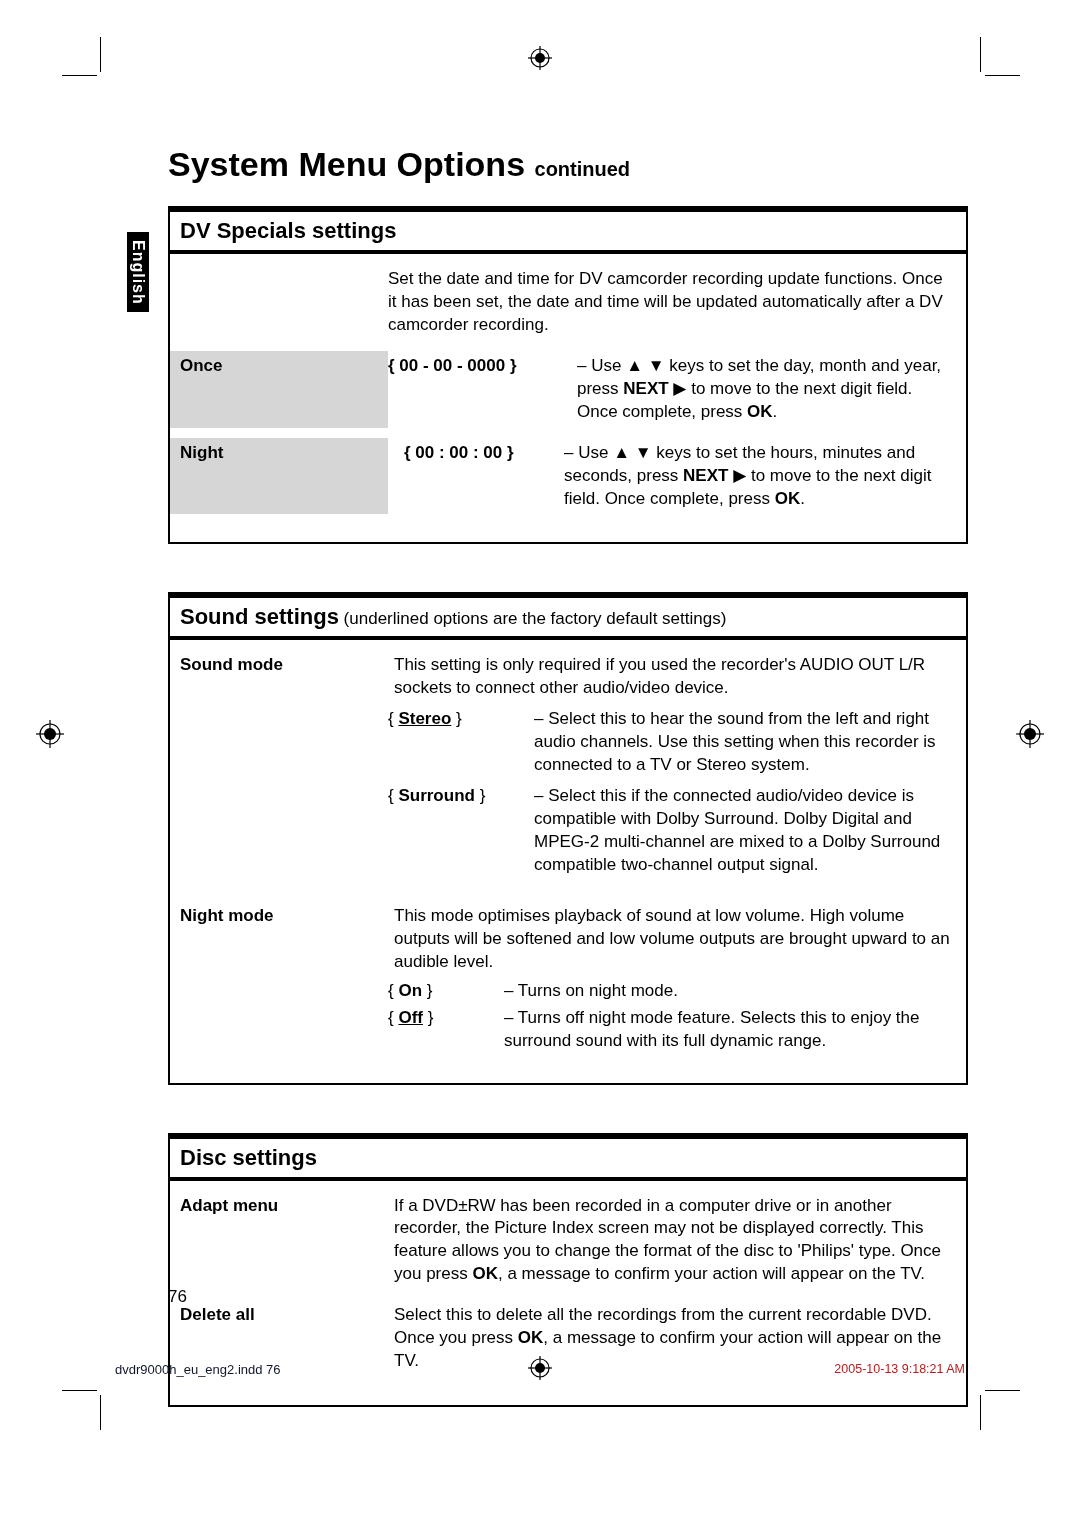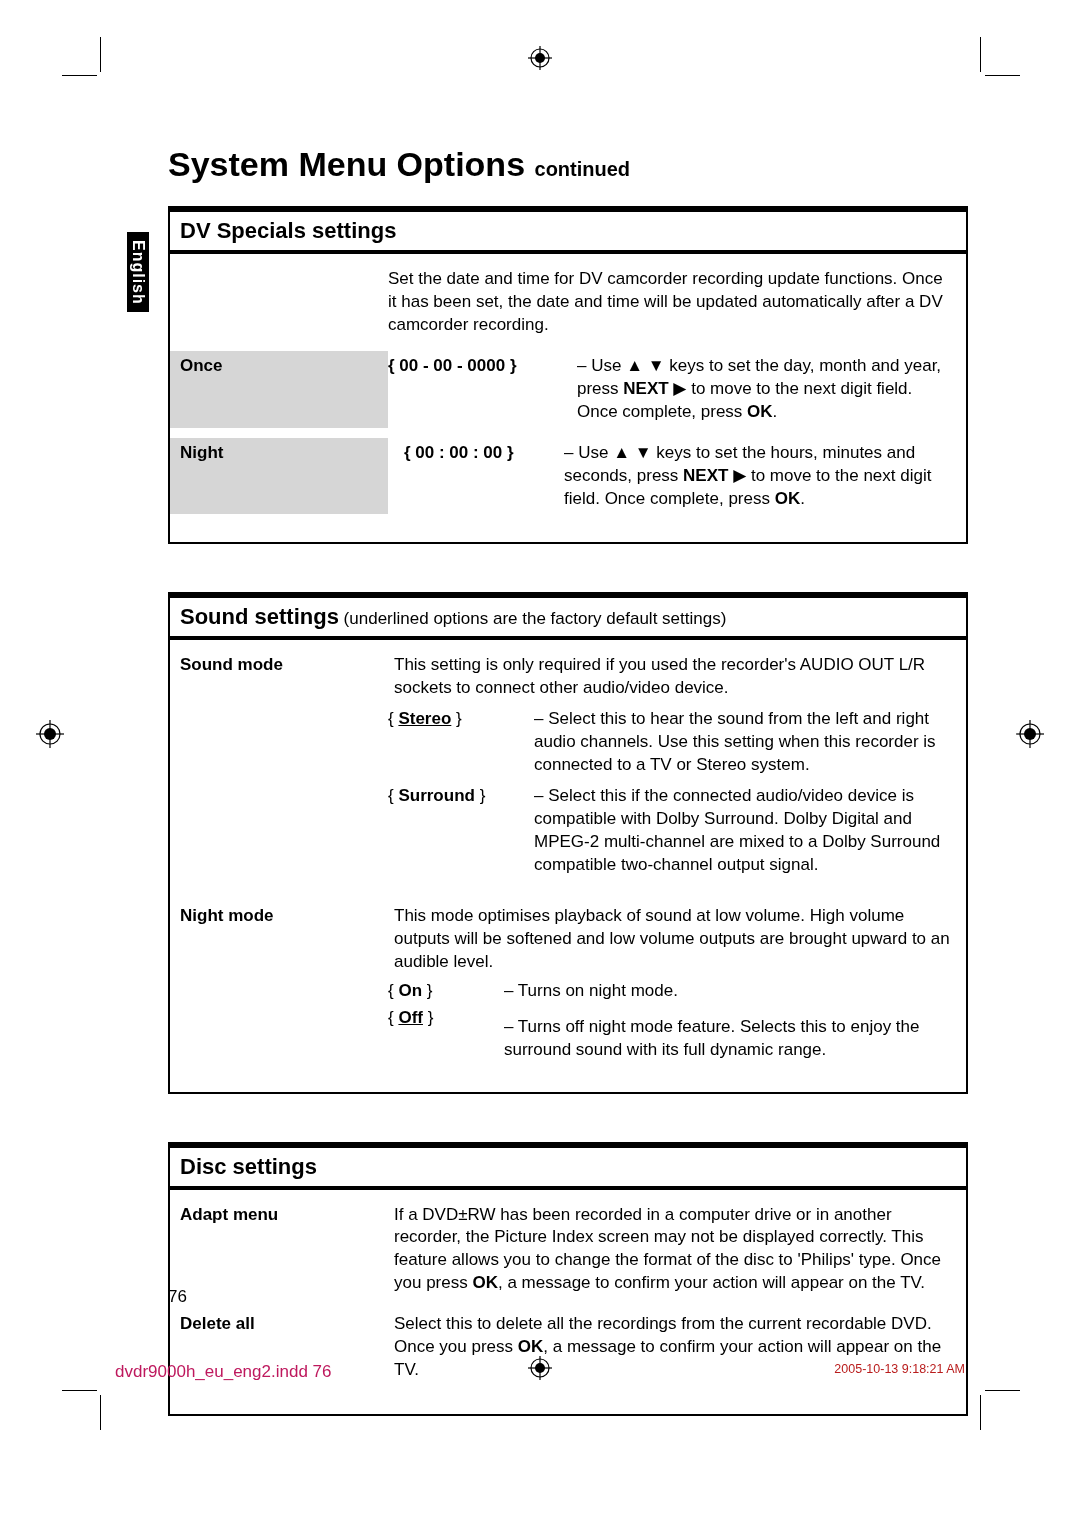--- a/index.html
+++ b/index.html
@@ -95,22 +95,22 @@
   .pnum {
     position:absolute;
     left:168px;
     top:1287px;
     font-size:17px;
   }
   .footer-left {
     position:absolute;
     left:115px;
     top:1362px;
-    font-size:17px;
-    color:#be185d;
+    font-size:13px;
+    color:#0f172a;
   }
   .footer-right {
     position:absolute;
     right:115px;
     top:1362px;
     font-size:12.5px;
     color:#b91c1c;
   }
   .gap { height:10px; }
 </style>
@@ -228,21 +228,21 @@
         <div class="desc" style="flex:1;">This mode optimises playback of sound at low volume. High volume outputs will be softened and low volume outputs are brought upward to an audible level.</div>
       </div>
       <div class="row">
         <div class="label"></div>
         <div style="flex:0 0 110px; padding:2px 0;">{ <b>On</b> }</div>
         <div class="desc" style="padding:2px 0 2px 6px;">–  Turns on night mode.</div>
       </div>
       <div class="row">
         <div class="label"></div>
         <div style="flex:0 0 110px; padding:2px 0;">{ <b class="uline">Off</b> }</div>
-        <div class="desc" style="padding:2px 0 2px 6px;margin-top:9px;">–  Turns off night mode feature. Selects this to enjoy the surround sound with its full dynamic range.</div>
+        <div class="desc" style="padding:2px 0 2px 6px;">–  Turns off night mode feature. Selects this to enjoy the surround sound with its full dynamic range.</div>
       </div>
     </div>
   </div>
 
   <div class="box">
     <div class="box-header">Disc settings</div>
     <div class="box-body">
       <div class="row">
         <div class="label">Adapt menu</div>
         <div class="desc" style="flex:1;">

